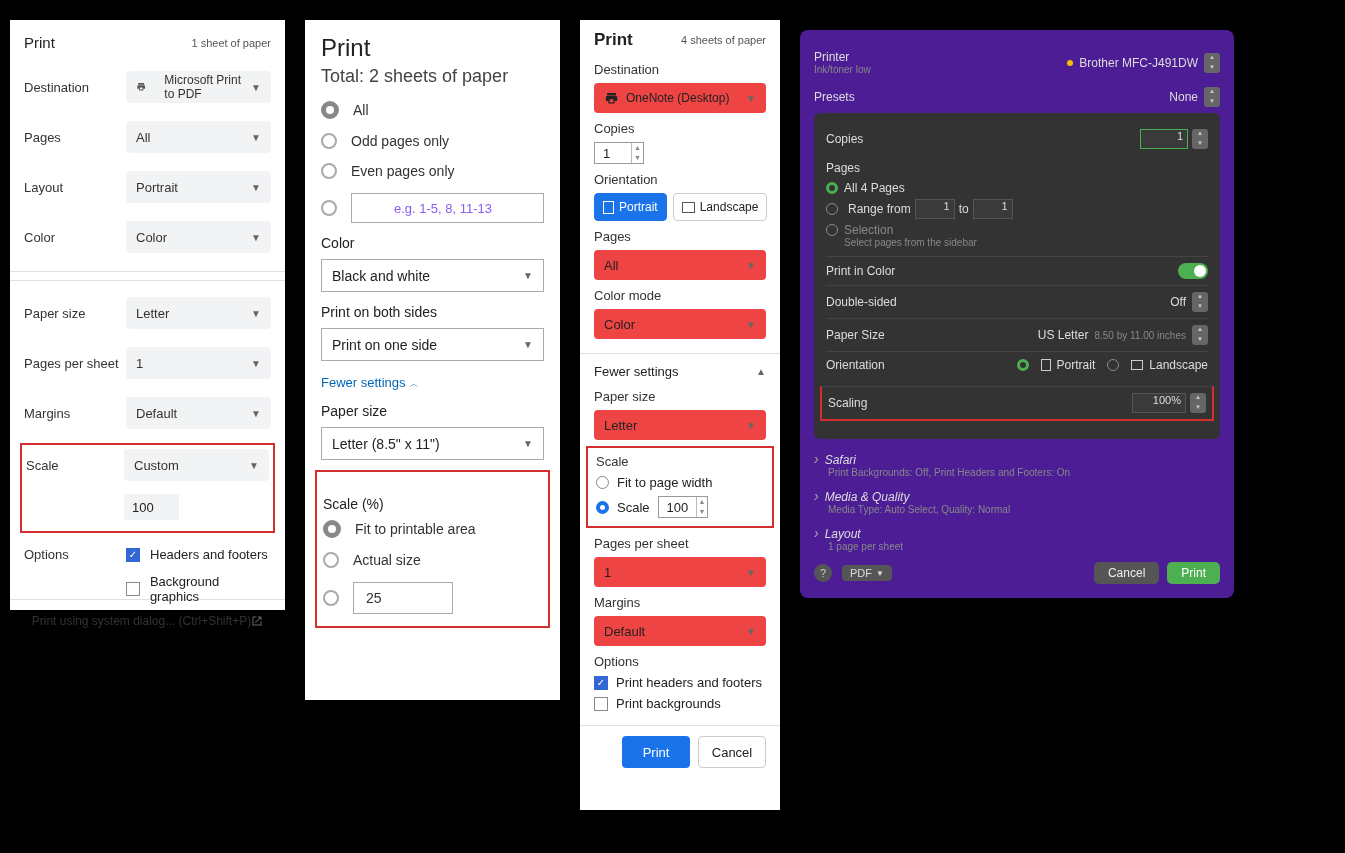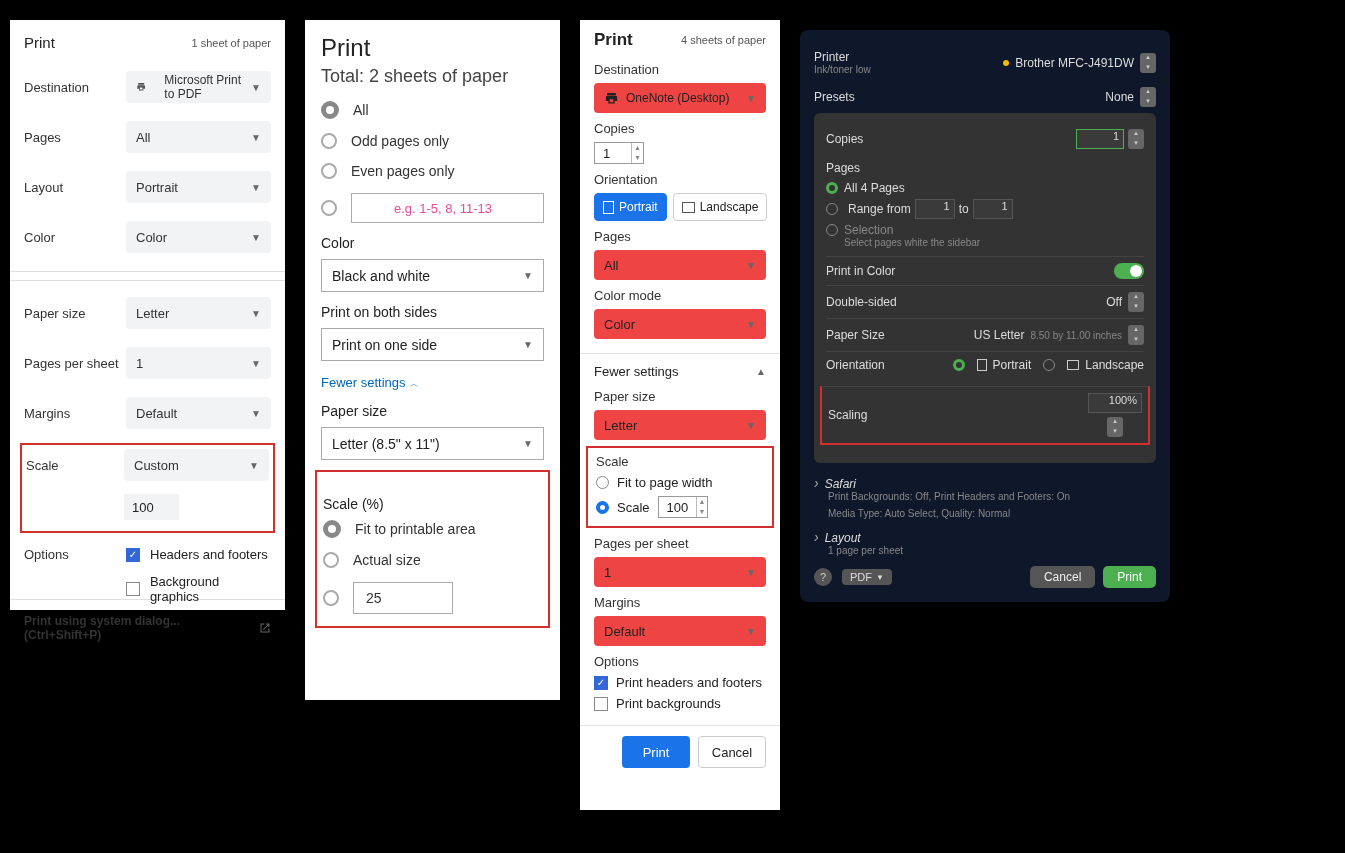--- a/index.html
+++ b/index.html
@@ -49,21 +49,21 @@
   #p3 .radio3 { width:13px; height:13px; border-radius:50%; border:1.5px solid #888; display:inline-block; margin-right:8px; flex-shrink:0; }
   #p3 .radio3.sel { border:4px solid #1a73e8; }
   #p3 .btn { height:32px; border-radius:4px; display:flex; align-items:center; justify-content:center; font-size:13px; }
   #p3 .btn.pri { background:#1a73e8; color:#fff; width:68px; }
   #p3 .btn.sec { background:#fff; border:1px solid #ccc; width:68px; }
   #p3 .numbox { border:1px solid #999; height:22px; width:50px; display:flex; align-items:center; }
   #p3 .spin { width:12px; border-left:1px solid #bbb; height:100%; display:flex; flex-direction:column; }
   #p3 .spin div { flex:1; font-size:7px; color:#888; text-align:center; line-height:10px; }
 
   
-  #p4 { width:370px; background:#0f172a; color:#ddd; border-radius:8px; padding:14px; font-size:12px; margin-top:10px; }
+  #p4 { width:434px; background:#4c1d95; color:#ddd; border-radius:8px; padding:14px; font-size:12px; margin-top:10px; }
   #p4 .r4 { display:flex; justify-content:space-between; align-items:center; padding:6px 0; }
   #p4 .sub4 { font-size:10px; color:#888; }
   #p4 .sel4 { background:#555; border-radius:4px; padding:2px 8px; display:flex; align-items:center; gap:4px; font-size:11px; }
   #p4 .stepper { width:16px; background:#666; border-radius:3px; height:20px; display:flex; flex-direction:column; }
   #p4 .stepper div { flex:1; font-size:7px; text-align:center; color:#ccc; }
   #p4 .numin { background:#3a3a3a; border:1px solid #555; height:20px; width:48px; text-align:right; padding:0 4px; color:#ddd; font-size:11px; }
   #p4 .numin.hl { border:1px solid #4caf50; }
   #p4 .radio4 { width:12px; height:12px; border-radius:50%; border:1.5px solid #888; display:inline-block; margin-right:6px; }
   #p4 .radio4.sel { border:3.5px solid #4caf50; }
   #p4 .toggle { width:30px; height:16px; background:#4caf50; border-radius:10px; position:relative; }
@@ -173,21 +173,21 @@
         <span>Headers and footers</span>
       </div>
       <div class="row" style="gap:10px;">
         <span class="check-empty"></span>
         <span>Background graphics</span>
       </div>
     </div>
   </div>
 
   <div class="divider" style="margin-top:20px;"></div>
-  <div class="row" style="justify-content:center;padding:6px 0;font-weight:bold;">
+  <div class="row" style="justify-content:center;padding:6px 0;">
     <span class="link">Print using system dialog... (Ctrl+Shift+P)</span>
     <svg width="12" height="12" viewBox="0 0 24 24" fill="#666">
         <path d="M14 3v2h3.59l-9.83 9.83 1.41 1.41L19 6.41V10h2V3h-7zM5 5h6V3H3v18h18v-8h-2v6H5V5z"></path>
       </svg>
   </div>
 </div>
 
 <div id="p2" class="panel">
   <h2>Print</h2>
   <div class="sub">Total: 2 sheets of paper</div>
@@ -199,21 +199,21 @@
   <div class="opt">
       <span class="radio"></span>
       <span>Odd pages only</span>
     </div>
   <div class="opt">
       <span class="radio"></span>
       <span>Even pages only</span>
     </div>
   <div class="opt" style="margin-bottom:8px;">
       <span class="radio"></span>
-      <div class="input" style="color:#ec4899;padding-left:42px;">e.g. 1-5, 8, 11-13</div>
+      <div class="input" style="color:#8b5cf6;padding-left:42px;">e.g. 1-5, 8, 11-13</div>
     </div>
 
   <div class="sect">Color</div>
   <div class="sel2">
       <span>Black and white</span>
       <span class="chev"></span>
     </div>
 
   <div class="sect">Print on both sides</div>
   <div class="sel2">
@@ -407,21 +407,21 @@
       <span class="radio4"></span>
       <span>Range from</span>
       <div class="numin" style="width:40px;">1</div>
       <span>to</span>
       <div class="numin" style="width:40px;">1</div>
     </div>
     <div class="row" style="margin-top:4px;">
         <span class="radio4"></span>
         <span style="color:#888;">Selection</span>
       </div>
-    <div class="sub4" style="margin-left:18px;">Select pages white the sidebar</div>
+    <div class="sub4" style="margin-left:18px;">Select pages from the sidebar</div>
 
     <div class="r4" style="border-top:1px solid #444;margin-top:8px;">
       <span>Print in Color</span>
       <div class="toggle"></div>
     </div>
     <div class="r4" style="border-top:1px solid #444;">
       <span>Double-sided</span>
       <div class="row" style="gap:6px;">
           <span>Off</span>
           <div class="stepper">
@@ -452,34 +452,37 @@
         <span class="radio4" style="margin-left:6px;"></span>
         <svg width="12" height="10" fill="none">
             <rect x="0.5" y="0.5" width="11" height="9" stroke="#ccc"></rect>
           </svg>
         <span>Landscape</span>
       </div>
     </div>
 
     <div class="r4 hl" style="border-top:1px solid #444;padding:6px 6px;margin:8px -6px;">
       <span>Scaling</span>
-      <div class="row" style="gap:4px;flex-direction:column;">
+      <div class="row" style="gap:4px;">
         <div class="numin" style="width:54px;">100%</div>
         <div class="stepper">
             <div>▴</div>
             <div>▾</div>
           </div>
       </div>
     </div>
   </div>
 
   <div class="expander">
       <span>Safari</span>
     </div>
   <div class="sub4" style="margin-left:14px;margin-bottom:6px;">Print Backgrounds: Off, Print Headers and Footers: On</div>
+  <div class="expander">
+      <span>Media &amp; Quality</span>
+    </div>
   <div class="sub4" style="margin-left:14px;margin-bottom:6px;">Media Type: Auto Select, Quality: Normal</div>
   <div class="expander">
       <span>Layout</span>
     </div>
   <div class="sub4" style="margin-left:14px;margin-bottom:10px;">1 page per sheet</div>
 
   <div class="row" style="justify-content:space-between;align-items:center;">
     <div class="row" style="gap:10px;">
       <div style="width:18px;height:18px;border-radius:50%;background:#555;color:#ccc;display:flex;align-items:center;justify-content:center;font-size:11px;">?</div>
       <div class="sel4">

